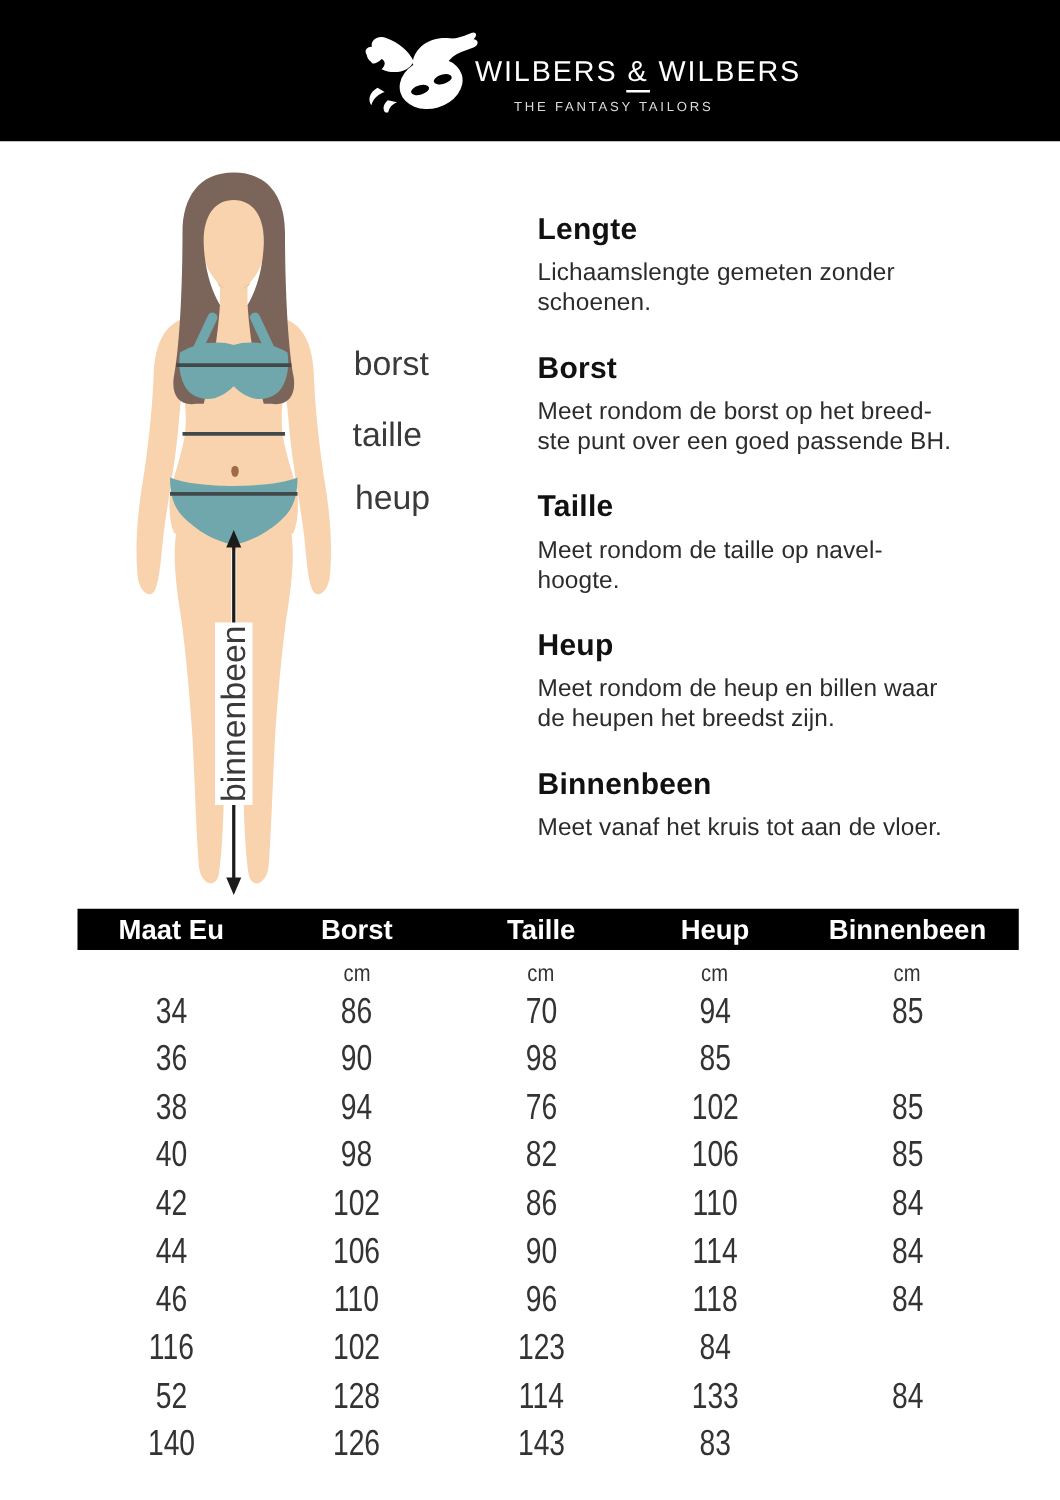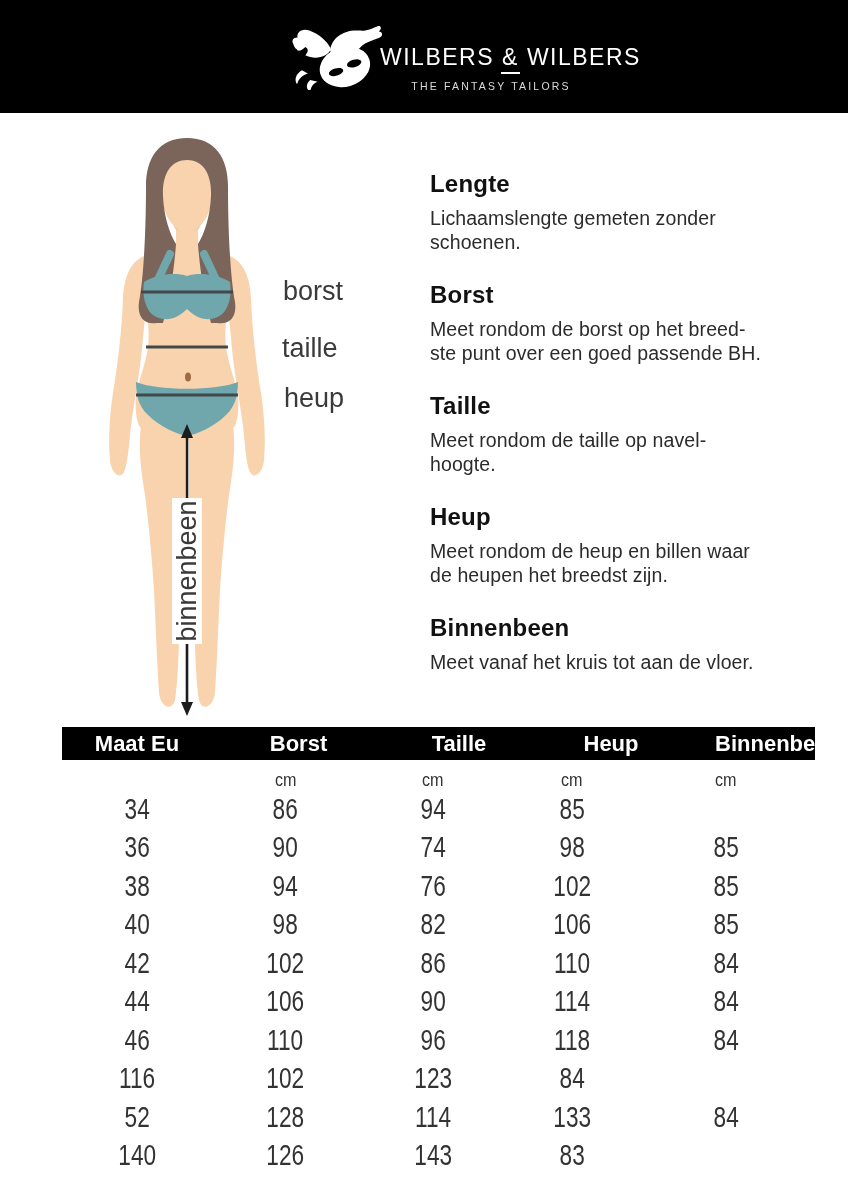--- a/index.html
+++ b/index.html
@@ -54,21 +54,21 @@
     white-space:pre-line; letter-spacing:0.1px;
   }
 
   
   .size-table { position:absolute; left:62px; top:727px; width:753px; }
   .thead, .tunits, .trow {
     display:grid; grid-template-columns:150px 147px 148px 130px 178px;
     align-items:center;
   }
   .thead {
-    height:33px; background:var(--table-header-bg, #000);gap:13px;
+    height:33px; background:var(--table-header-bg, #000);
   }
   .thead .th { text-align:center; color:#fff; font-weight:bold; font-size:22px; }
   .tunits { height:30px; }
   .tunits .tu { text-align:center; }
   .tunits .tu span {
     display:inline-block; font-size:19px; color:#333; line-height:40px;
     transform:scaleX(0.85);
   }
   .trow { height:38.5px; }
   .trow .td { text-align:center; }
@@ -224,27 +224,27 @@
       <div class="tunits">
         <div class="tu"><span></span></div>
         <div class="tu"><span>cm</span></div>
         <div class="tu"><span>cm</span></div>
         <div class="tu"><span>cm</span></div>
         <div class="tu"><span>cm</span></div>
       </div>
       <div class="trow">
         <div class="td"><span>34</span></div>
         <div class="td"><span>86</span></div>
+        <div class="td"><span>70</span></div>
         <div class="td"><span>94</span></div>
         <div class="td"><span>85</span></div>
       </div>
       <div class="trow">
         <div class="td"><span>36</span></div>
         <div class="td"><span>90</span></div>
-        <div class="td"><span>74</span></div>
         <div class="td"><span>98</span></div>
         <div class="td"><span>85</span></div>
       </div>
       <div class="trow">
         <div class="td"><span>38</span></div>
         <div class="td"><span>94</span></div>
         <div class="td"><span>76</span></div>
         <div class="td"><span>102</span></div>
         <div class="td"><span>85</span></div>
       </div>

